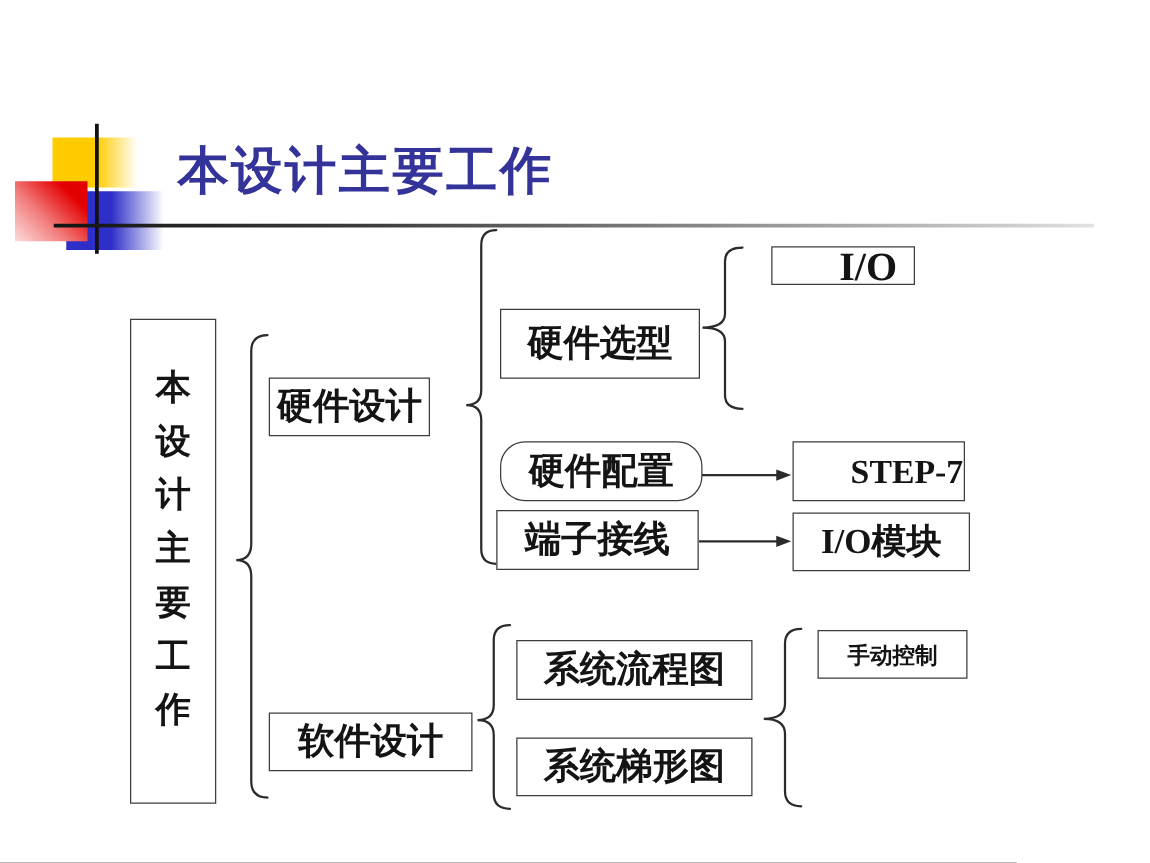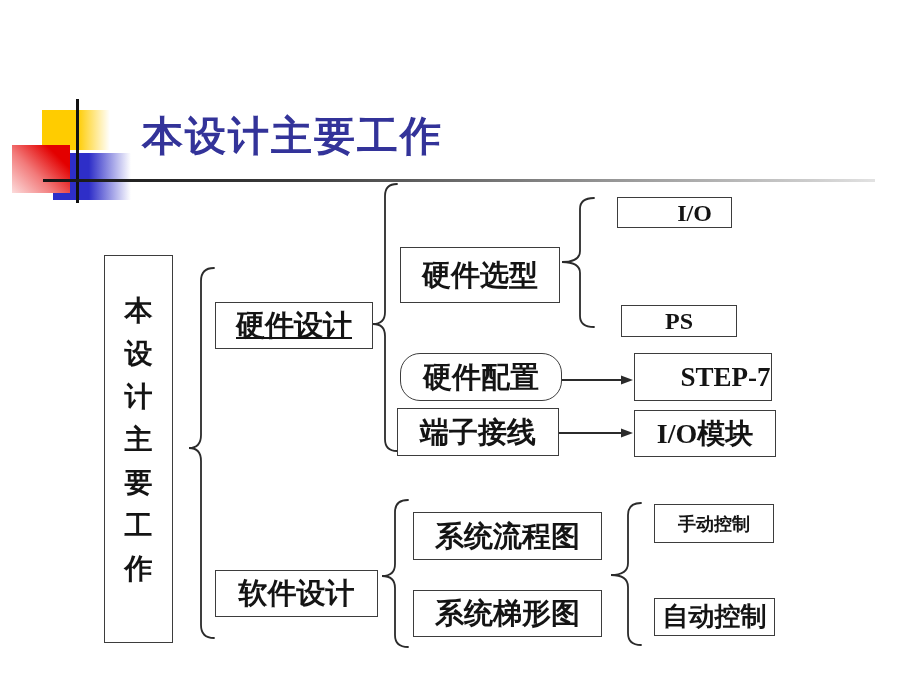--- a/index.html
+++ b/index.html
@@ -49,26 +49,26 @@
     font-size:29px;line-height:1;white-space:nowrap;
   }
   #node-root{
     left:104px;top:255px;width:69px;height:388px;
     flex-direction:column;justify-content:center;
   }
   #node-root .vchar{
     display:block;font-size:28px;line-height:43px;font-weight:bold;
   }
   #node-root .vcol{transform:translateY(-10px);text-align:center;}
-  #node-hardware{left:215px;top:302px;width:158px;height:47px;text-decoration:underline;}
+  #node-hardware{left:215px;top:302px;width:129px;height:47px;}
   #node-software{left:215px;top:570px;width:163px;height:47px;}
   #node-hw-select{left:400px;top:247px;width:160px;height:56px;}
   #node-hw-config{left:400px;top:353px;width:162px;height:48px;border-radius:20px;}
   #node-wiring{left:397px;top:408px;width:162px;height:48px;text-align:right;}
-  #node-io{left:617px;top:197px;width:115px;height:31px;font-size:24px;padding-left:40px;}
+  #node-io{left:617px;top:197px;width:115px;height:31px;font-size:32px;padding-left:40px;}
   #node-ps{left:621px;top:305px;width:116px;height:32px;font-size:24px;}
   #node-step7{left:634px;top:353px;width:138px;height:48px;font-size:27px;padding-left:45px;}
   #node-io-module{left:634px;top:410px;width:142px;height:47px;font-size:28px;}
   #node-sys-flow{left:413px;top:512px;width:189px;height:48px;}
   #node-sys-ladder{left:413px;top:590px;width:189px;height:47px;}
   #node-manual{left:654px;top:504px;width:120px;height:39px;font-size:18px;}
   #node-auto{left:654px;top:598px;width:121px;height:38px;font-size:26px;}
   
   #connectors{
     position:absolute;left:0;top:0;width:920px;height:690px;z-index:5;
@@ -128,24 +128,22 @@
   </div>
 
   <div class="node" id="node-hardware">硬件设计</div>
   <div class="node" id="node-software">软件设计</div>
 
   <div class="node" id="node-hw-select">硬件选型</div>
   <div class="node" id="node-hw-config">硬件配置</div>
   <div class="node" id="node-wiring">端子接线</div>
 
   <div class="node" id="node-io">I/O</div>
-  <div class="node" id="node-ps">PS</div>
 
   <div class="node" id="node-step7">STEP-7</div>
   <div class="node" id="node-io-module">I/O模块</div>
 
   <div class="node" id="node-sys-flow">系统流程图</div>
   <div class="node" id="node-sys-ladder">系统梯形图</div>
 
   <div class="node" id="node-manual">手动控制</div>
-  <div class="node" id="node-auto">自动控制</div>
 
 </div>
 
 </body></html>

